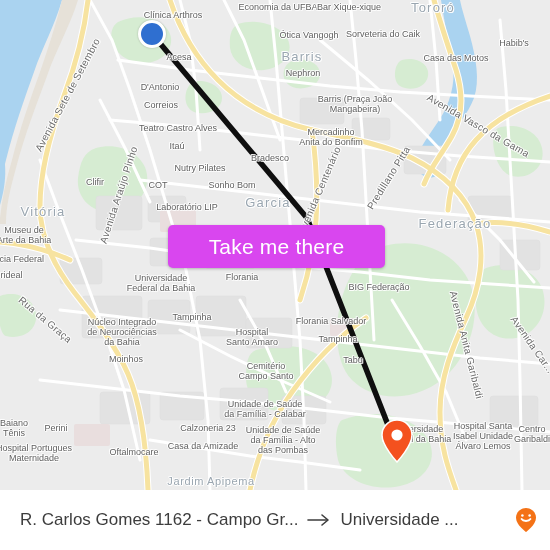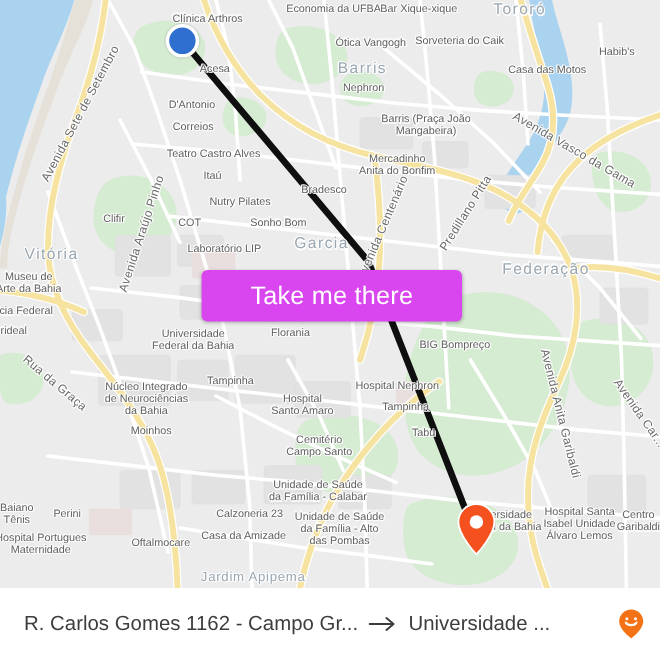--- a/index.html
+++ b/index.html
@@ -334,26 +334,26 @@
         <div class="lbl poi" style="left: 187px; top: 207px;">Laboratório LIP</div>
         <div class="lbl place" style="left: 455px; top: 224px;">Federação</div>
         <div class="lbl place" style="left: 43px; top: 212px;">Vitória</div>
         <div class="lbl poi" style="left: 24px; top: 235px;">Museu de
 Arte da Bahia</div>
         <div class="lbl poi" style="left: 14px; top: 259px;">Polícia Federal</div>
         <div class="lbl poi" style="left: 8px; top: 275px;">Orideal</div>
         <div class="lbl poi" style="left: 161px; top: 283px;">Universidade
 Federal da Bahia</div>
         <div class="lbl poi" style="left: 242px; top: 277px;">Florania</div>
-        <div class="lbl poi" style="left: 379px; top: 287px;">BIG Bompreço</div>
+        <div class="lbl poi" style="left: 379px; top: 287px;">BIG Federação</div>
         <div class="lbl poi" style="left: 192px; top: 317px;">Tampinha</div>
         <div class="lbl poi" style="left: 122px; top: 332px;">Núcleo Integrado
 de Neurociências
 da Bahia</div>
-        <div class="lbl poi" style="left: 331px; top: 321px;">Hospital Nephron</div>
+        <div class="lbl poi" style="left: 331px; top: 321px;">Florania Salvador</div>
         <div class="lbl poi" style="left: 252px; top: 337px;">Hospital
 Santo Amaro</div>
         <div class="lbl poi" style="left: 338px; top: 339px;">Tampinha</div>
         <div class="lbl poi" style="left: 126px; top: 359px;">Moinhos</div>
         <div class="lbl poi" style="left: 353px; top: 360px;">Tabu</div>
         <div class="lbl poi" style="left: 266px; top: 371px;">Cemitério
 Campo Santo</div>
         <div class="lbl poi" style="left: 265px; top: 409px;">Unidade de Saúde
 da Família - Calabar</div>
         <div class="lbl poi" style="left: 14px; top: 428px;">Baiano

